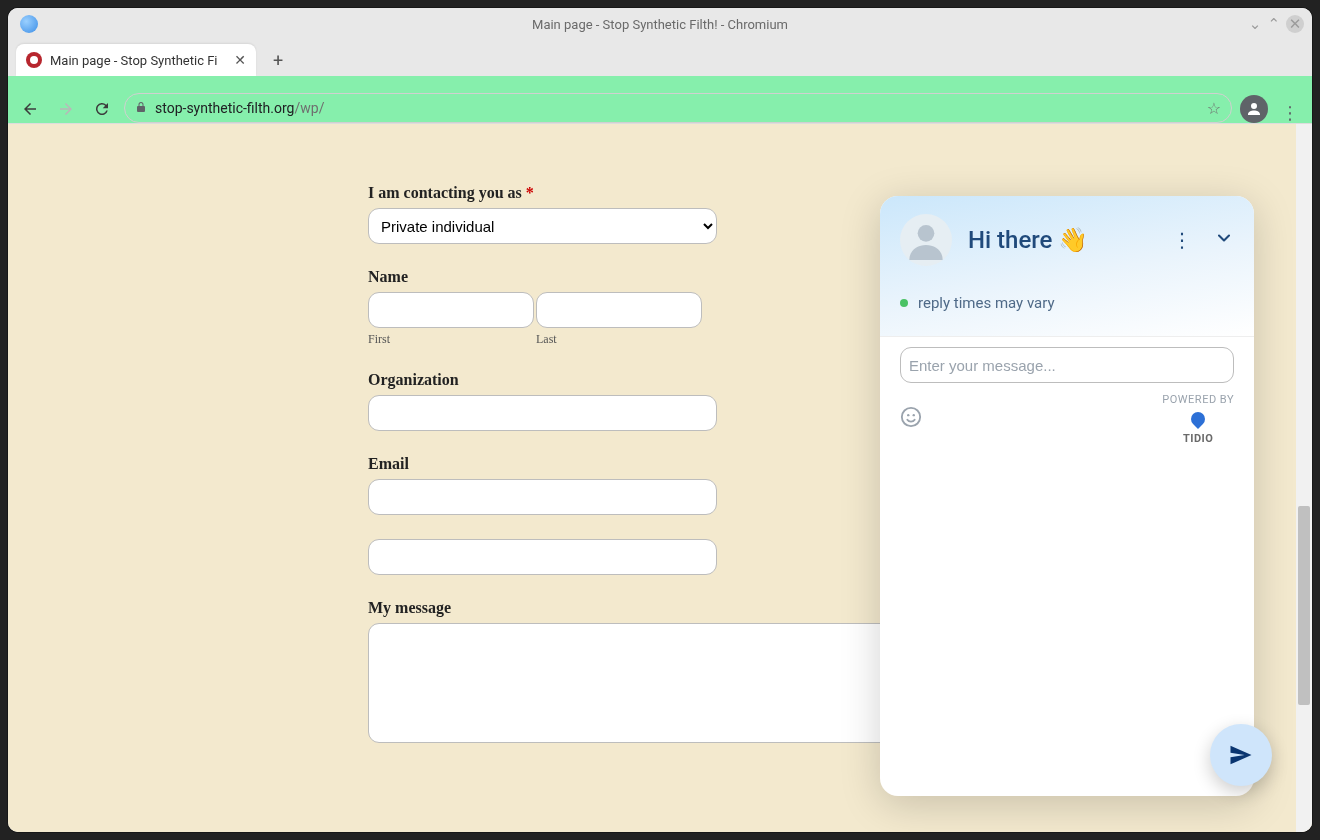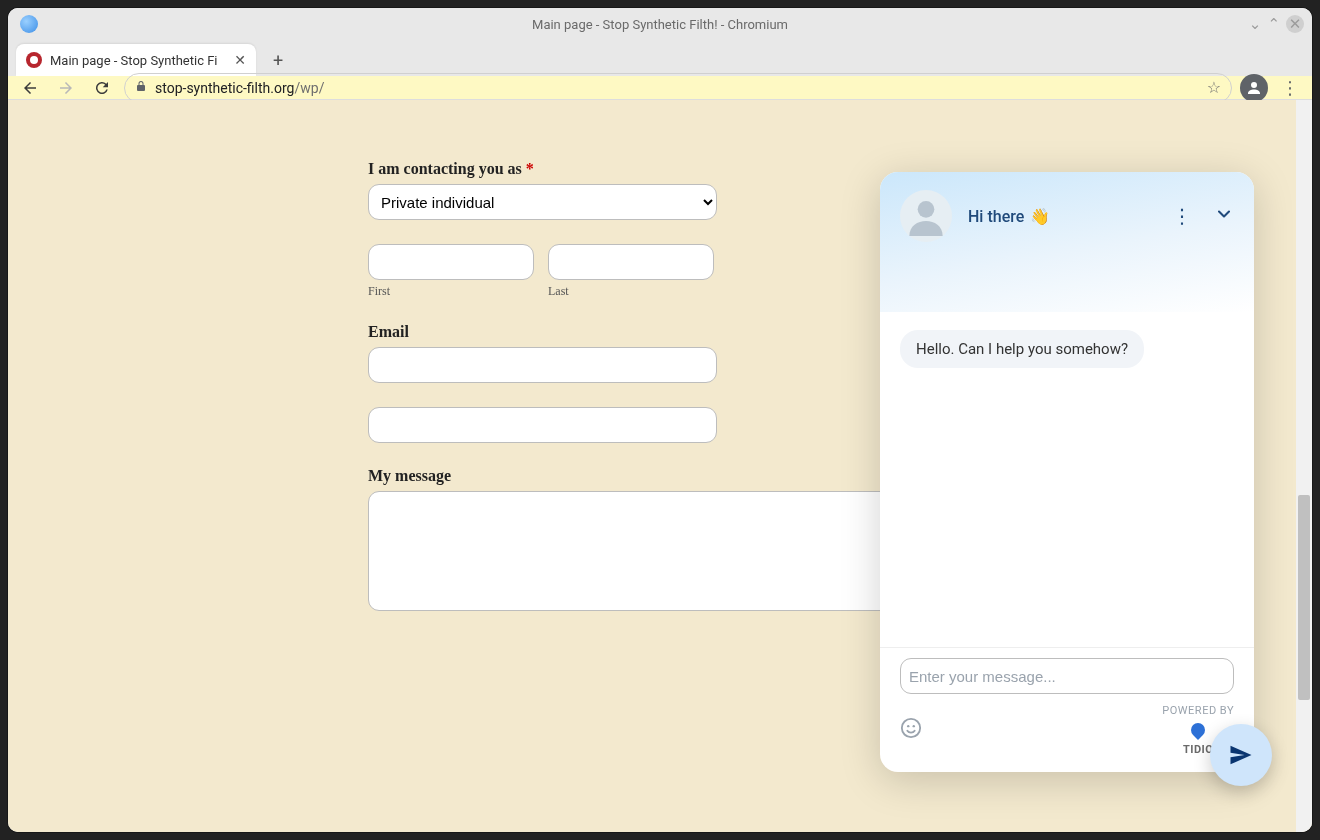--- a/index.html
+++ b/index.html
@@ -63,22 +63,22 @@
       border-radius: 50%; background: #fff; top: 4px; left: 4px;
     }
     .tab-title { flex: 1; overflow: hidden; white-space: nowrap; text-overflow: clip; }
     .tab-close { color: #555; font-size: 14px; cursor: pointer; }
     .new-tab {
       width: 28px; height: 28px; margin-left: 8px; margin-bottom: 2px;
       display: flex; align-items: center; justify-content: center;
       color: #555; font-size: 18px; border-radius: 50%;
     }
     .toolbar {
-      height: 24px; background: #fef9c3; border-bottom: 1px solid #ddd;
-      display: flex; align-items: center; padding: 0 8px; gap: 8px;
+      height: 48px; background: #86efac; border-bottom: 1px solid #ddd;
+      display: flex; align-items: flex-end; padding: 0 8px; gap: 8px;
     }
     .nav-btn {
       width: 28px; height: 28px; display: flex; align-items: center; justify-content: center;
       color: #333; border-radius: 50%;
     }
     .nav-btn.disabled { color: #b8b8b8; }
     .omnibox {
       flex: 1; height: 30px; border: 1px solid #d0d0d0; border-radius: 15px;
       display: flex; align-items: center; padding: 0 10px; gap: 8px;
       font-size: 14px; color: #3c3c3c;
@@ -98,21 +98,21 @@
       background: #f3e9ce;
     }
     .content-scroll {
       position: absolute; top:0; left:0; right: 16px; bottom:0;
       padding: 60px 0 14px 0;
     }
     .form-wrap { width: 560px; margin-left: 360px; }
     .field { margin-bottom: 24px; }
     .field-label { font-weight: bold; font-size: 16px; color: #222; display: block; margin-bottom: 6px; font-family: Georgia, 'Times New Roman', serif; }
     .req { color: #c00; }
-    .name-row { display: flex; gap: 14px; }
+    .name-row { display: flex; gap: 2px; }
     .name-row .third { width: 166px; }
     .sub-label { font-size: 12px; color: #555; margin-top: 4px; font-family: Georgia, 'Times New Roman', serif; }
     select, input[type=text], textarea {
       width: 349px; height: 36px; border: 1px solid #bdbdbd; border-radius: 11px;
       background: #fff; font-size: 15px; padding: 0 8px;
     }
     .name-row input { width: 166px; }
     textarea { width: 560px; height: 120px; padding: 8px; resize: vertical; }
 
     
@@ -137,21 +137,21 @@
     .chat-header {
       height: 140px; background: linear-gradient(170deg, #cbe7fb 0%, #eaf4fc 55%, #fff 100%);
       padding: 18px 20px 10px 20px;
     }
     .chat-title-row { display: flex; align-items: center; gap: 16px; }
     .chat-avatar {
       width: 52px; height: 52px; border-radius: 50%; background: #e6eef3;
       display: flex; align-items: center; justify-content: center;
     }
     .chat-avatar svg { width: 40px; height: 40px; }
-    .chat-title { font-size: 16px; color: #204a7b; font-weight: 500; flex: 1; display: flex; align-items: center; gap: 6px; }
+    .chat-title { font-size: 24px; color: #204a7b; font-weight: 500; flex: 1; display: flex; align-items: center; gap: 6px; }
     .chat-head-icons { display: flex; gap: 22px; color: #204a7b; }
     .chat-subrow { display: flex; align-items: center; gap: 10px; margin-top: 28px; color: #4f6a88; font-size: 15px; }
     .chat-dot { width: 8px; height: 8px; border-radius: 50%; background: #4ac265; }
     .chat-body { flex: 1; padding: 18px 20px; overflow: auto; }
     .chat-bubble {
       display: inline-block; background: #f1f4f8; padding: 10px 16px;
       border-radius: 18px; font-size: 15px; color: #333; max-width: 280px;
     }
     .chat-footer { border-top: 1px solid #eee; padding: 10px 20px 16px 20px; }
     .chat-input-row { display: flex; align-items: center; }
@@ -242,32 +242,37 @@
           <label class="field-label">
             <span>I am contacting you as</span>
             <span class="req">*</span>
           </label>
           <select>
             <option>Private individual</option>
           </select>
         </div>
 
         <div class="field">
+          <label class="field-label">Name</label>
           <div class="name-row">
             <div class="third">
               <input type="text" value="" style="">
               <div class="sub-label">First</div>
             </div>
             <div class="third">
               <input type="text" value="" style="">
               <div class="sub-label">Last</div>
             </div>
           </div>
         </div>
 
+        <div class="field">
+          <label class="field-label">Organization</label>
+          <input type="text" value="" style="">
+        </div>
 
         <div class="field">
           <label class="field-label">Email</label>
           <input type="text" value="" style="">
         </div>
 
         <div class="field">
           <input type="text" value="" style="">
         </div>
 
@@ -299,23 +304,24 @@
           </div>
           <div class="chat-head-icons">
             <span style="font-size:20px;">⋮</span>
             <span>
               <svg width="20" height="20" viewBox="0 0 24 24">
                   <path d="M6 9l6 6 6-6" stroke="#204a7b" stroke-width="2.5" fill="none" stroke-linecap="round" stroke-linejoin="round"></path>
                 </svg>
             </span>
           </div>
         </div>
-      </div>
-      <div class="chat-body">
-        <div class="chat-bubble">Hello. Can I help you somehow?</div>
+        <div class="chat-subrow">
+          <div class="chat-dot"></div>
+          <div>reply times may vary</div>
+        </div>
       </div>
       <div class="chat-footer">
         <div class="chat-input-row">
           <input class="chat-input" type="text" placeholder="Enter your message..." style="">
         </div>
         <div class="chat-bottom-row">
           <div class="emoji-icon">
             <svg width="22" height="22" viewBox="0 0 24 24">
                 <circle cx="12" cy="12" r="10" fill="none" stroke="#9aa3ad" stroke-width="2"></circle>
                 <circle cx="9" cy="10" r="1.3" fill="#9aa3ad"></circle>

